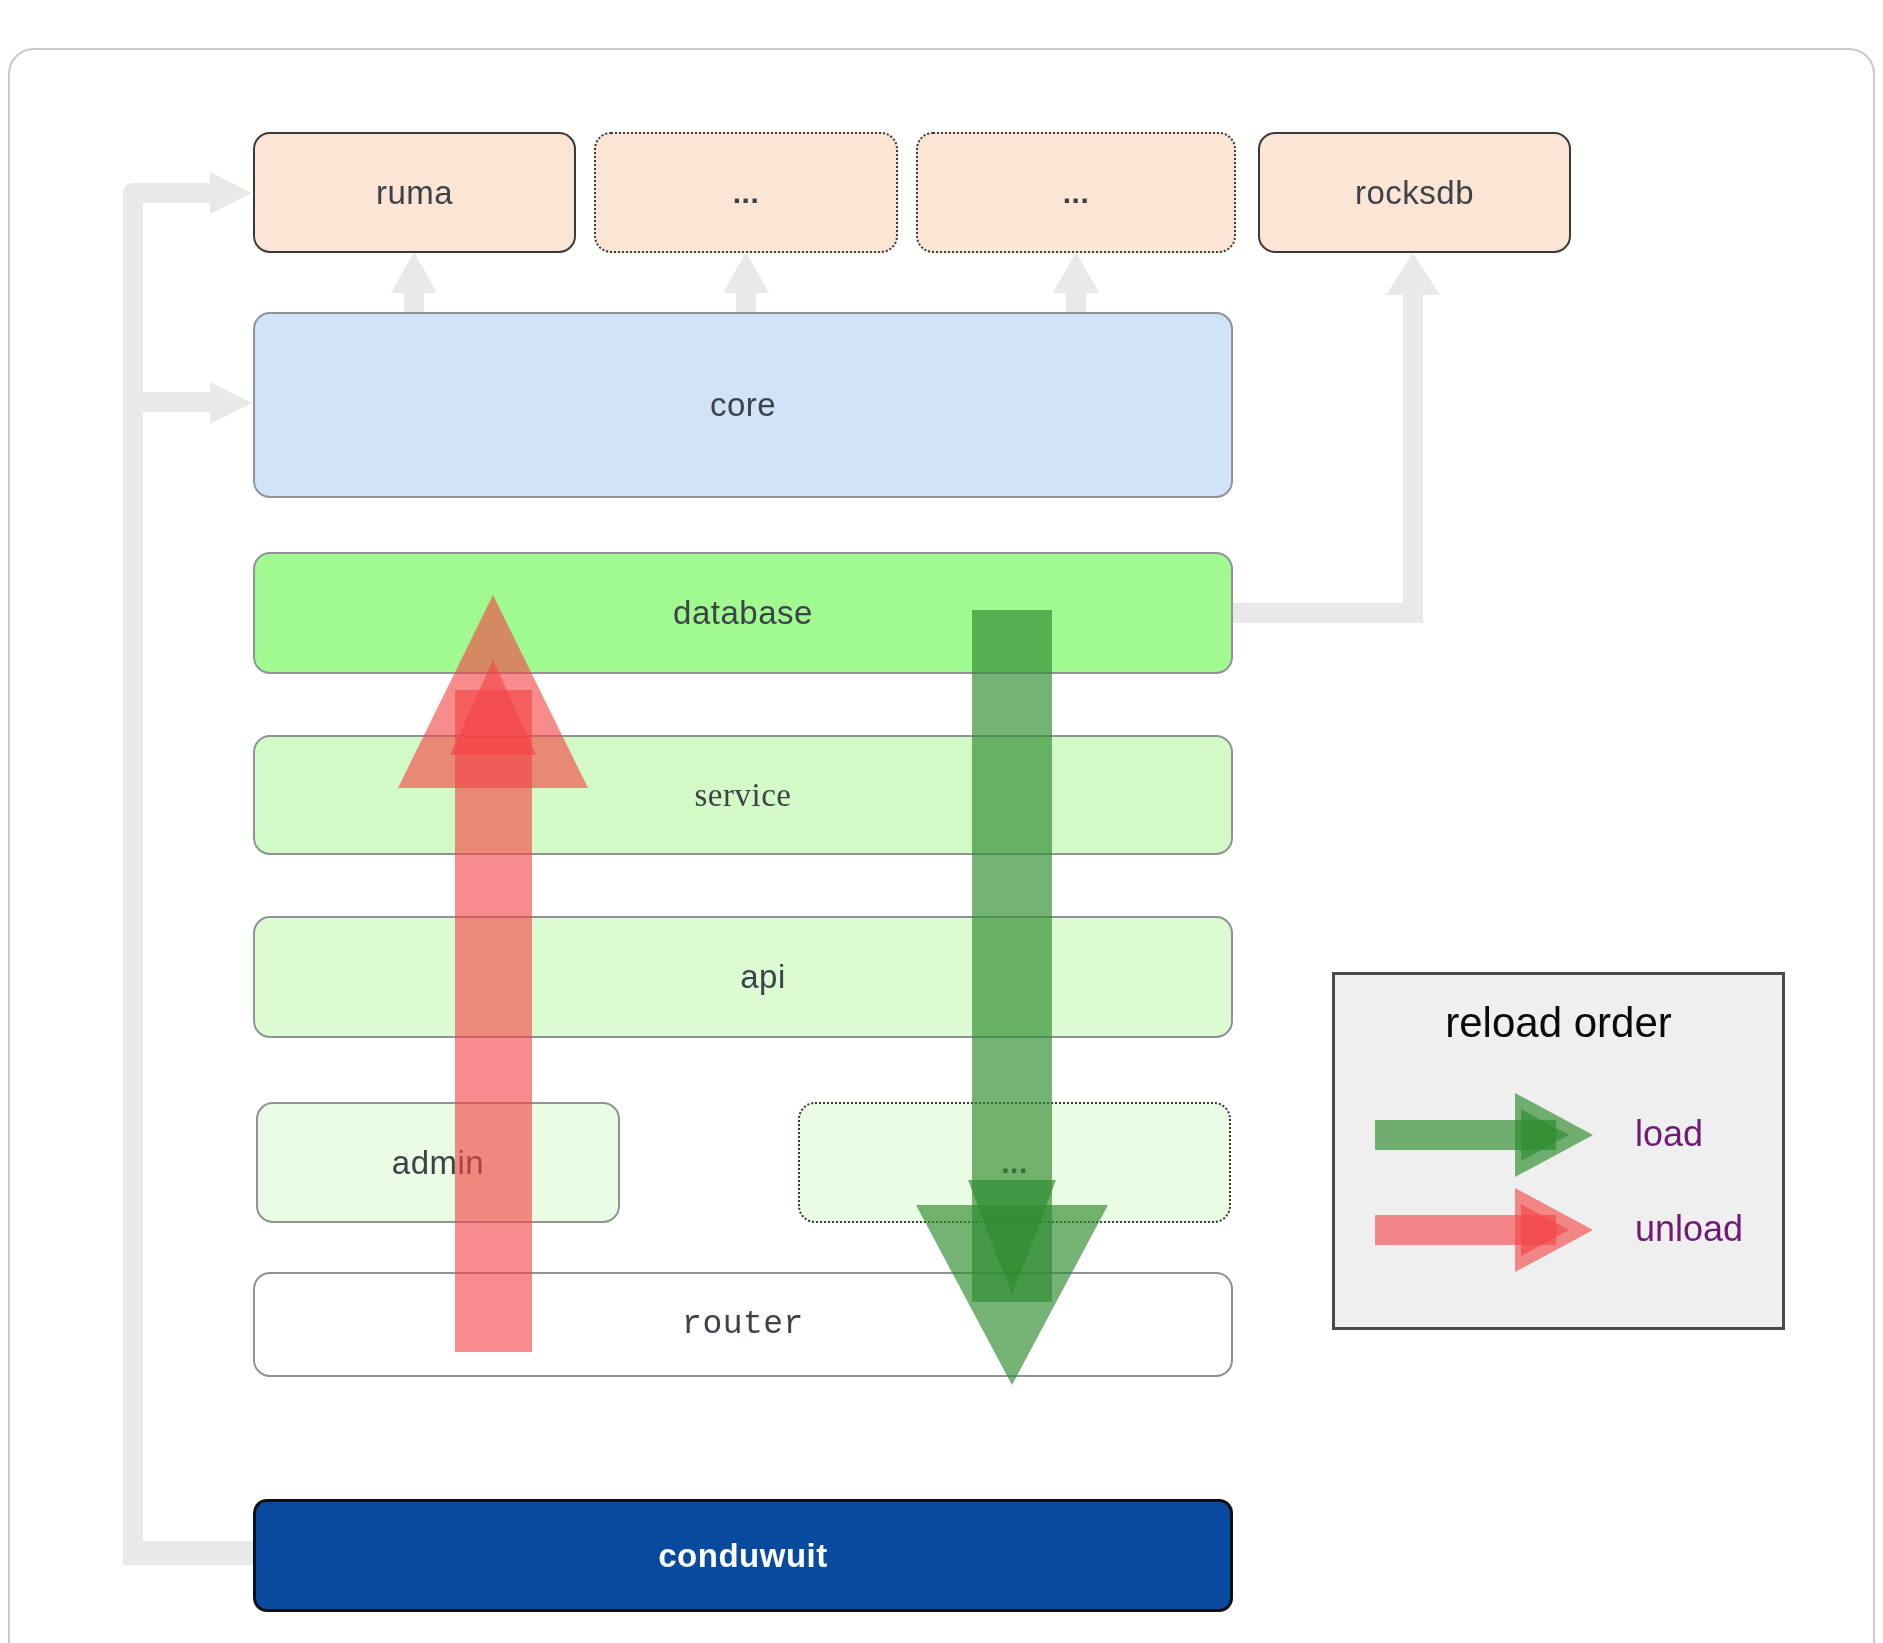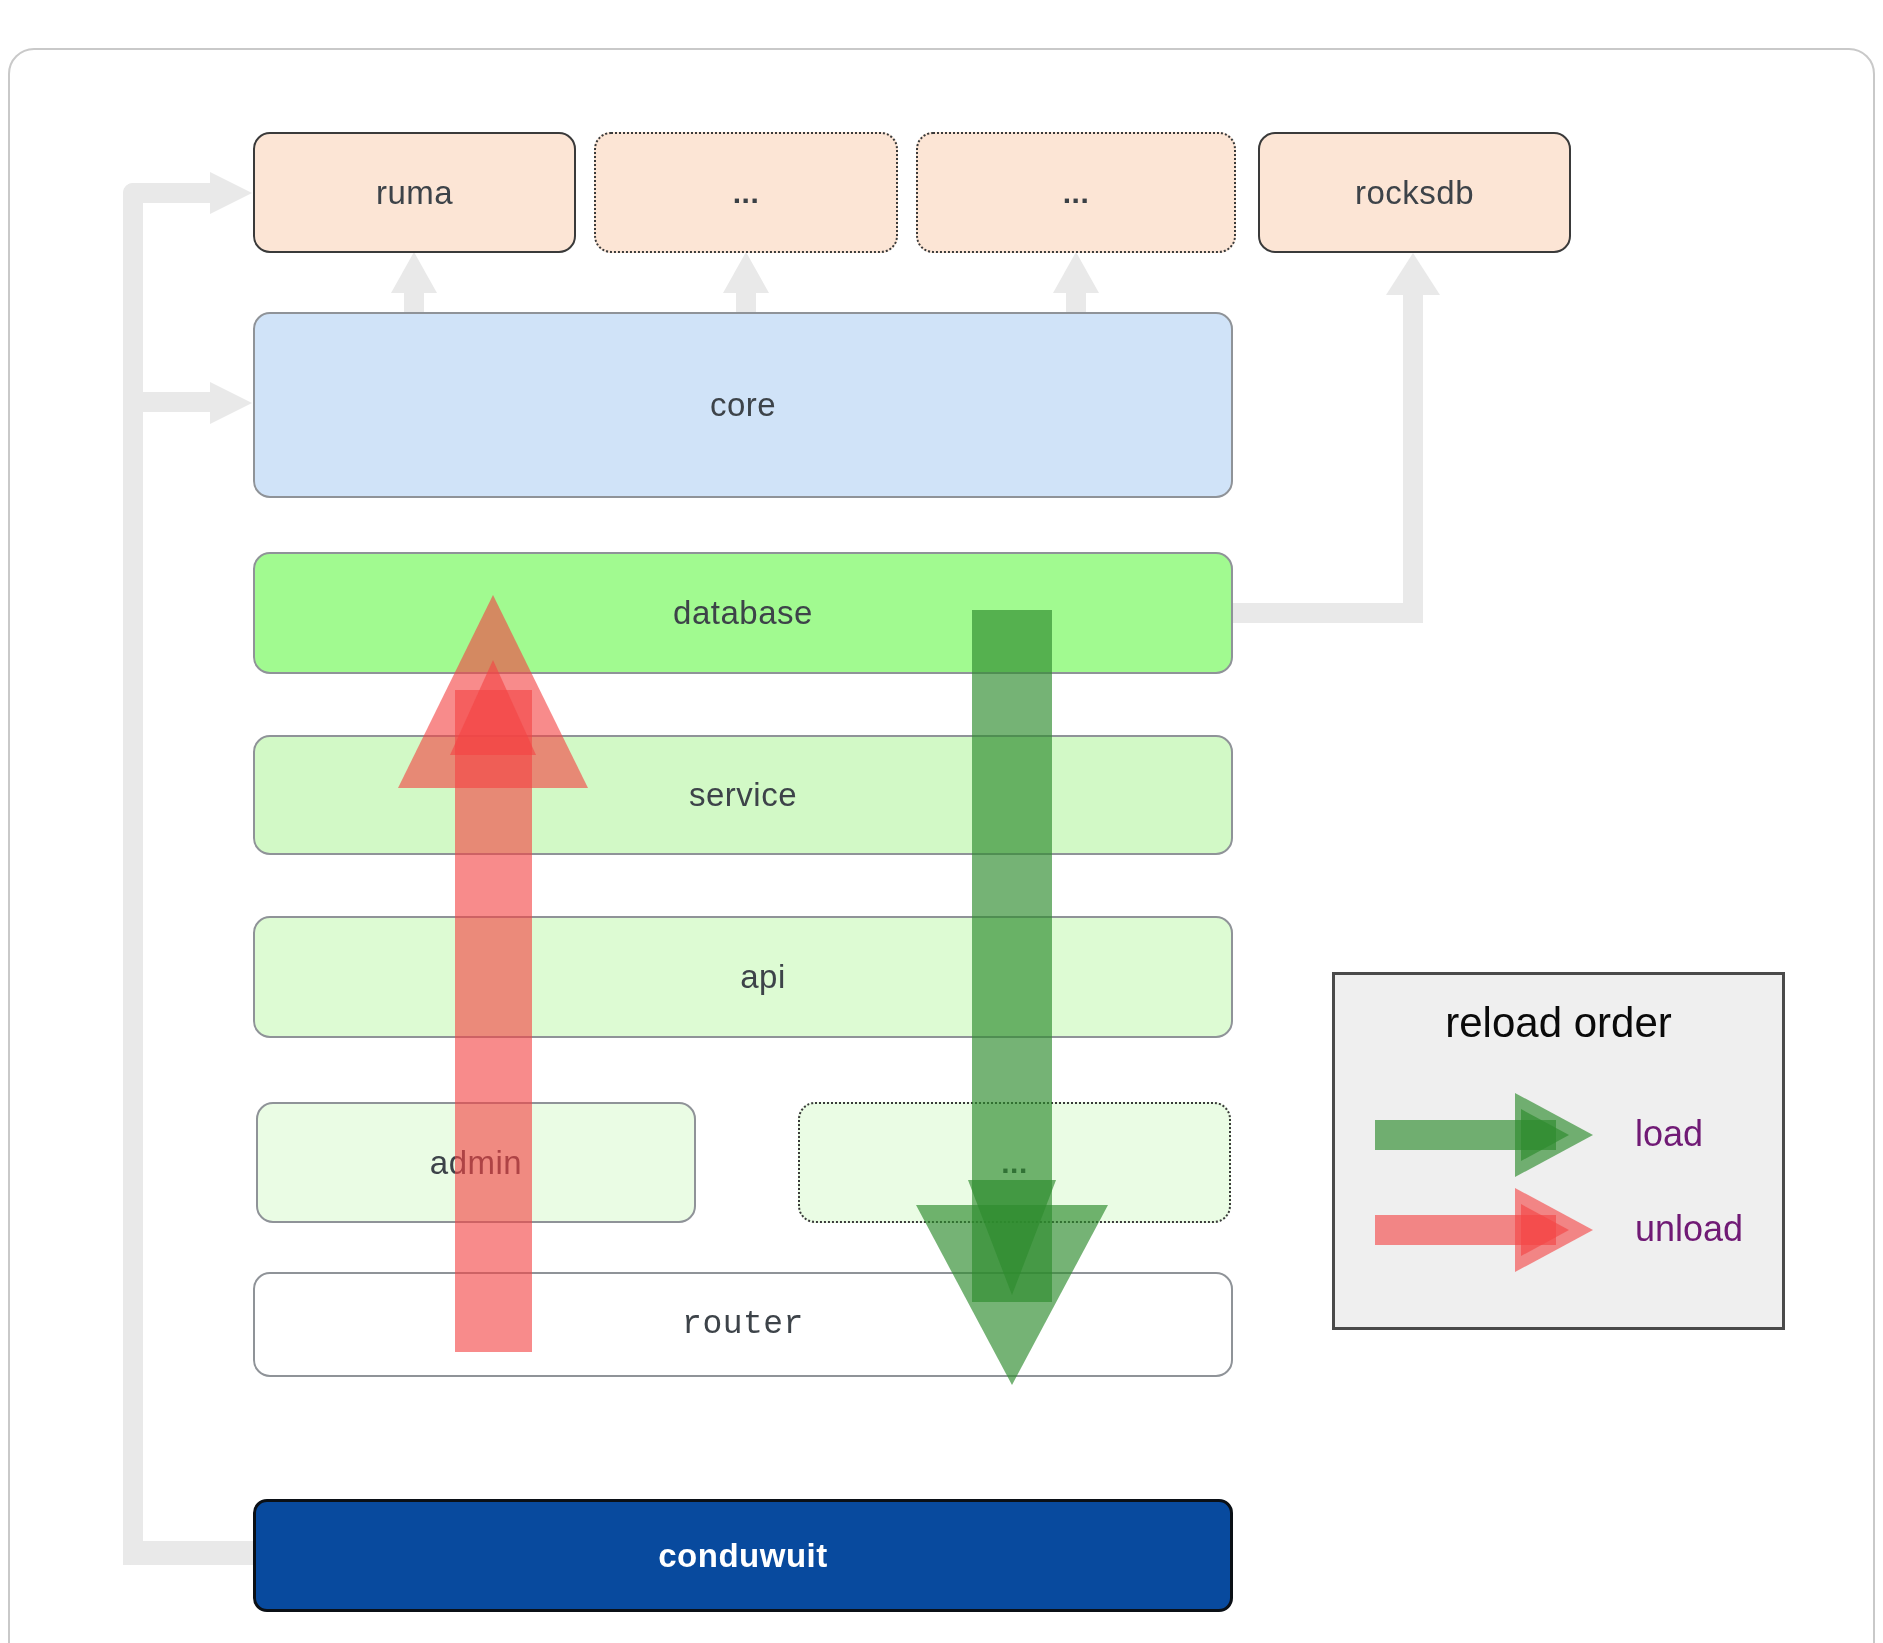--- a/index.html
+++ b/index.html
@@ -22,23 +22,23 @@
   .b-dot{border:2.5px dotted #3a3a3a;}
   .b-gray{border:2px solid #8f9398;}
   .dots{font-weight:700;font-size:30px;color:#3a4045;}
 
   #box-ruma     {left:243px;top:82px;  width:323px;height:121px;background:#fce5d5;}
   #box-dots1    {left:584px;top:82px;  width:304px;height:121px;background:#fce5d5;}
   #box-dots2    {left:906px;top:82px;  width:320px;height:121px;background:#fce5d5;}
   #box-rocksdb  {left:1248px;top:82px; width:313px;height:121px;background:#fce5d5;}
   #box-core     {left:243px;top:262px; width:980px;height:186px;background:#d0e3f8;}
   #box-database {left:243px;top:502px; width:980px;height:122px;background:#a1fa90;}
-  #box-service  {left:243px;top:685px; width:980px;height:120px;background:#d2f9c6;}
+  #box-service  {left:243px;top:685px; width:980px;height:120px;background:#d2f9c6;font-family:Liberation Serif, serif;}
   #box-api      {left:243px;top:866px; width:980px;height:122px;background:#ddfbd3;padding-left:40px;}
-  #box-admin    {left:246px;top:1052px;width:440px;height:121px;background:#eafce4;}
+  #box-admin    {left:246px;top:1052px;width:364px;height:121px;background:#eafce4;}
   #box-dots3    {left:788px;top:1052px;width:433px;height:121px;background:#eafce4;}
   #box-router   {left:243px;top:1222px;width:980px;height:105px;background:#ffffff;font-family:Liberation Mono, monospace;}
   #box-conduwuit{left:243px;top:1449px;width:980px;height:113px;background:#084a9e;
                  border:3px solid #0b1016;border-radius:14px;
                  color:#ffffff;font-weight:700;}
 
   
   .conn{position:absolute;background:#e9e9e9;z-index:1;}
   .tri{position:absolute;width:0;height:0;z-index:1;}
 

